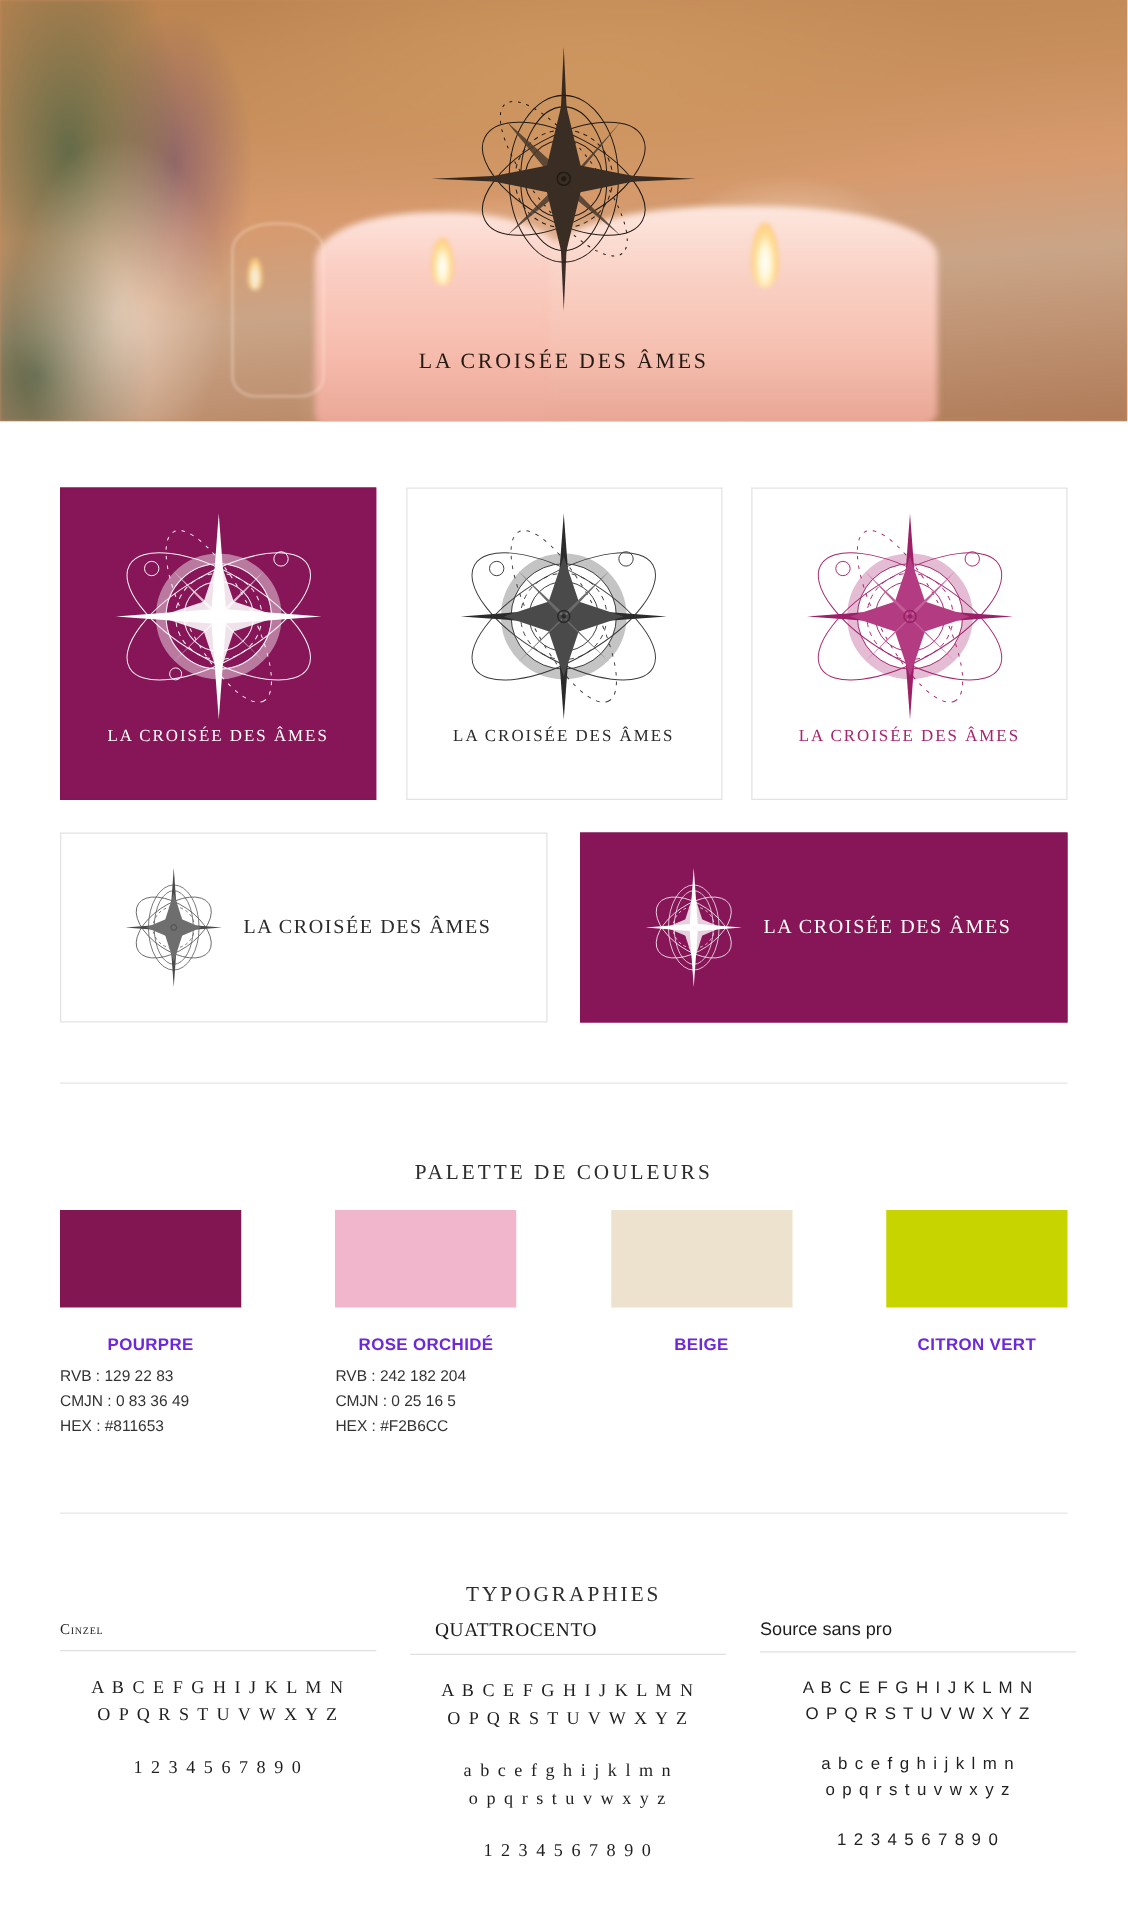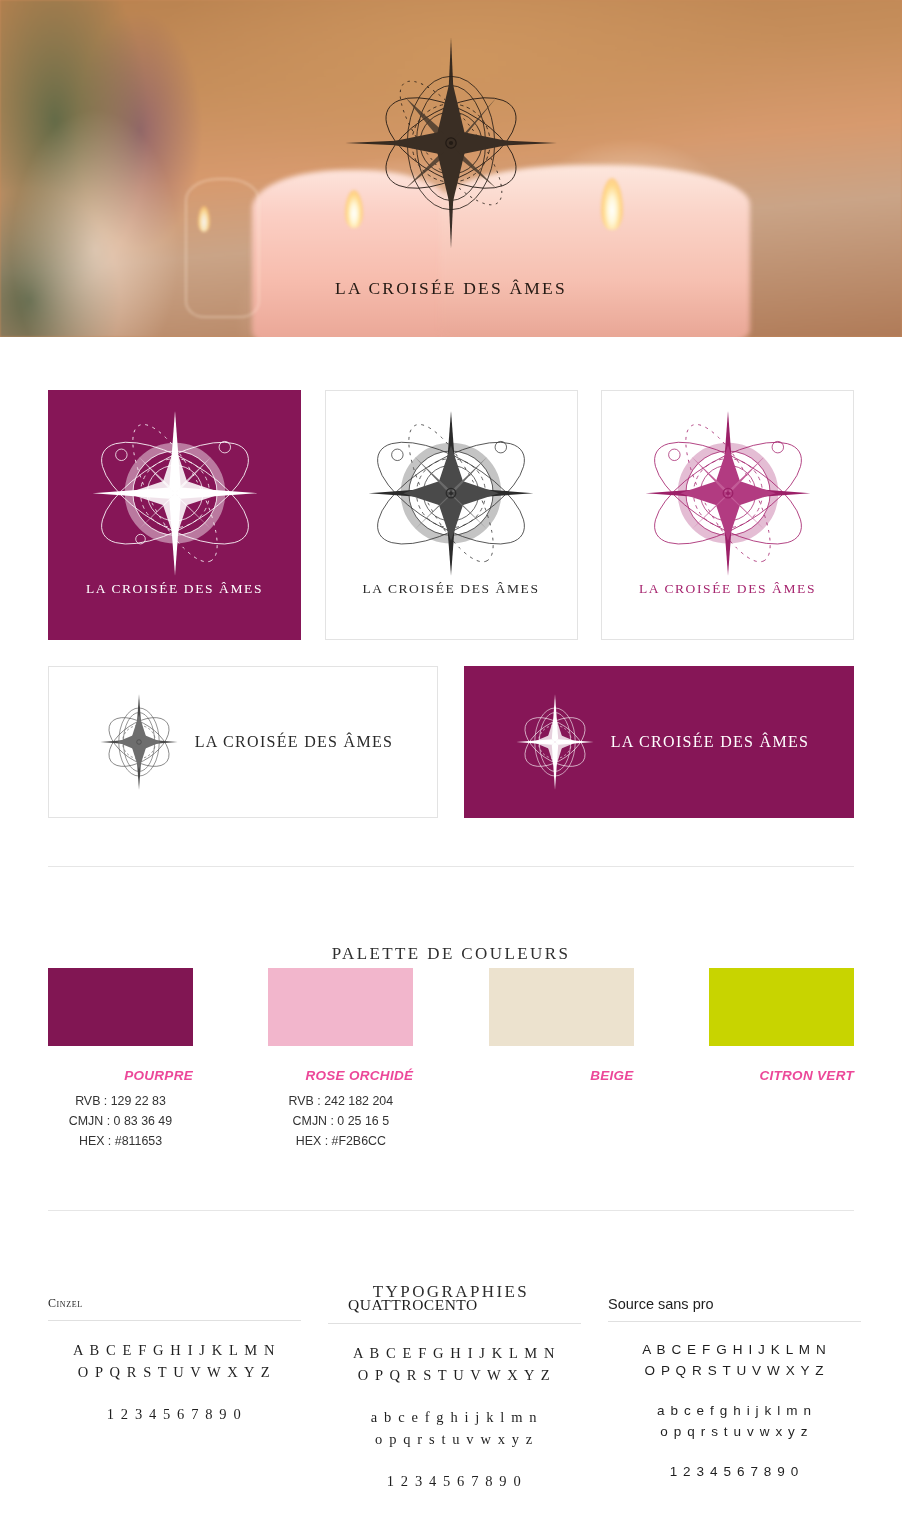--- a/index.html
+++ b/index.html
@@ -118,39 +118,38 @@
   .divider {
     position: absolute; left: 48px; width: 806px; height: 1px;
     background: #e6e6e6;
   }
   .divider-1 { top: 866px; }
   .divider-2 { top: 1210px; }
 
   .section-title {
     position: absolute; left: 0; width: 902px; text-align: center;
     font-family: "Liberation Serif", serif;
-    font-size: 17px; letter-spacing: 2.4px; color: #2e2e2e; margin-top: 16px;
+    font-size: 17px; letter-spacing: 2.4px; color: #2e2e2e;
   }
   .title-palette { top: 928px; }
   .title-typo { top: 1266px; }
 
   .palette {
     position: absolute; left: 48px; top: 968px;
     width: 806px;
     display: flex; justify-content: space-between;
   }
   .swatch-col { width: 145px; }
   .swatch { width: 145px; height: 78px; }
   .swatch-name {
-    margin-top: 22px; text-align: right;
-    font-size: 13.5px; font-weight: bold; color: #ec4899;
+    margin-top: 22px; text-align: center;
+    font-size: 13.5px; font-weight: bold; color: #6d28d9;
     letter-spacing: .3px;
-    font-style: italic;
-  }
-  .swatch-vals { margin-top: 8px; text-align: center; }
+  }
+  .swatch-vals { margin-top: 8px; }
   .swatch-vals div {
     font-size: 12.4px; color: #333; line-height: 1.62;
     white-space: nowrap;
   }
 
   .typo {
     position: absolute; left: 48px; top: 1296px;
     width: 822px;
     display: flex; gap: 27px;
   }

